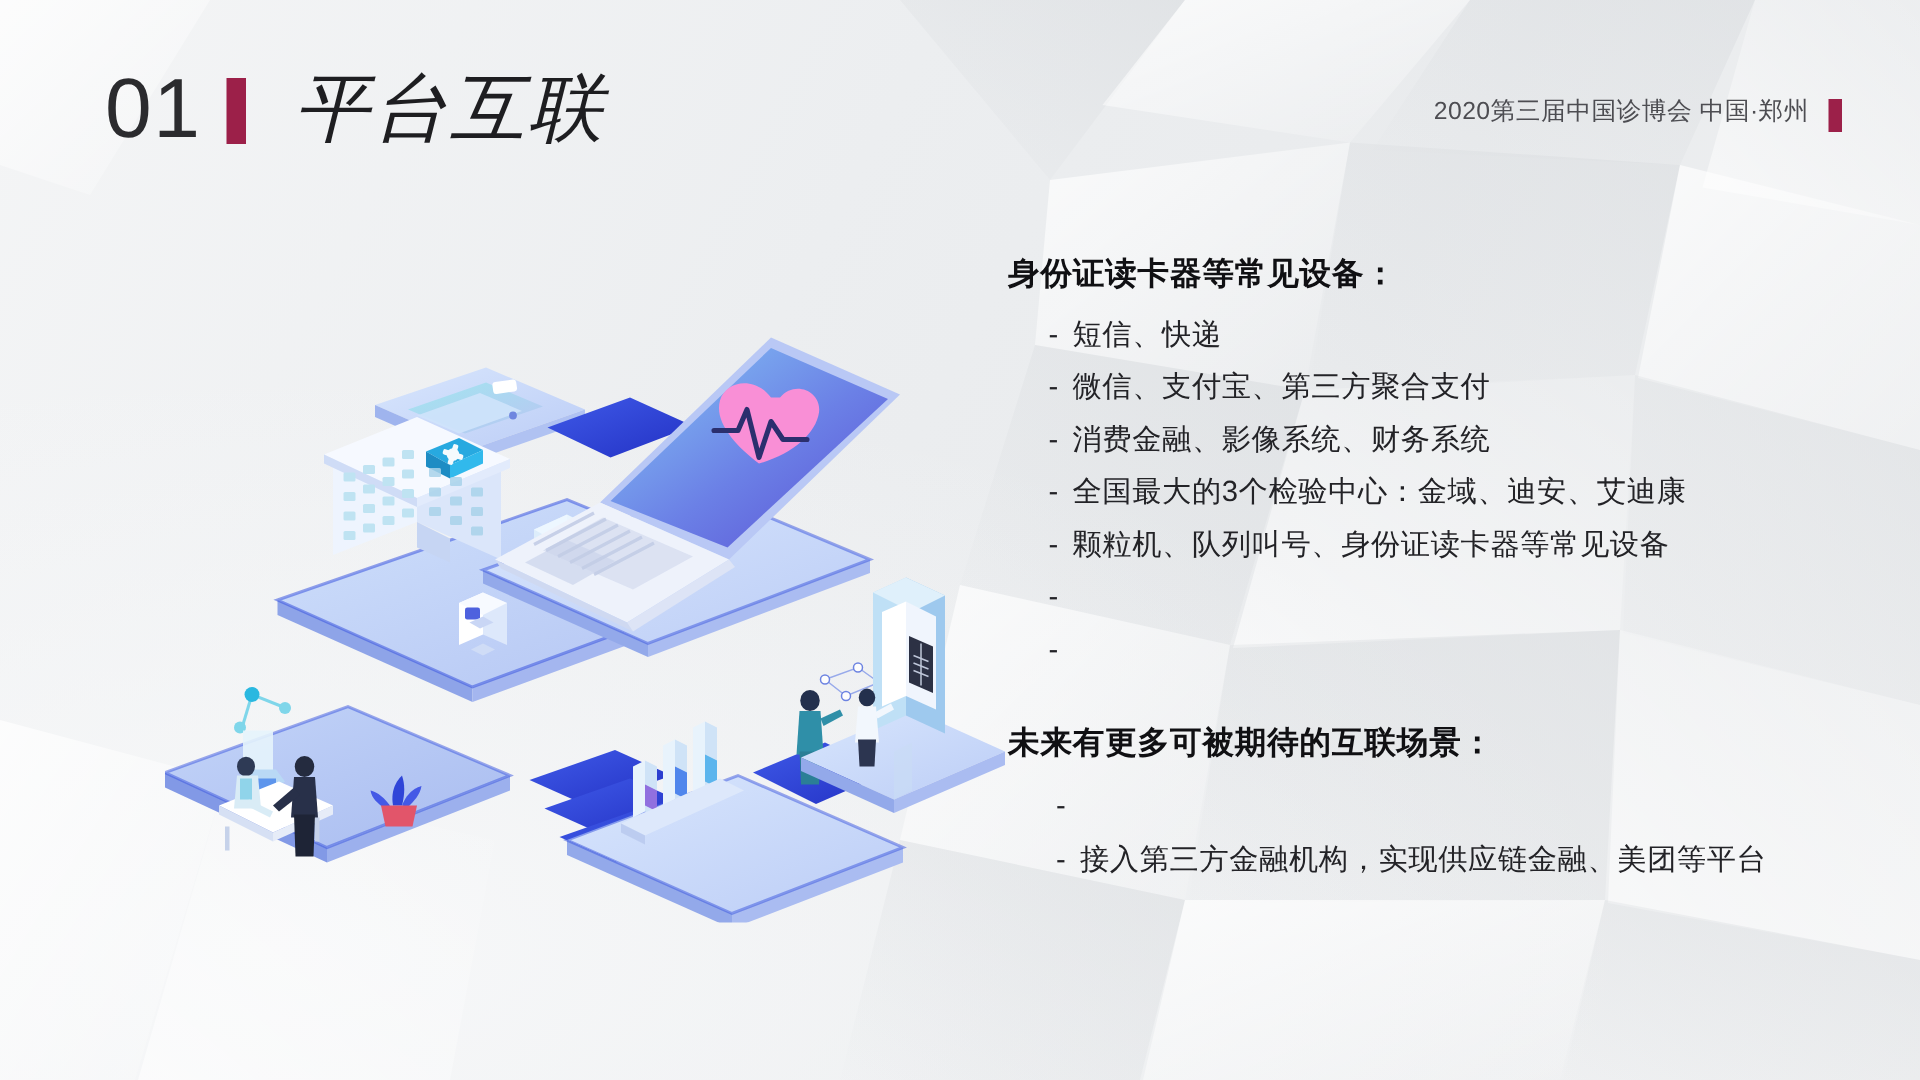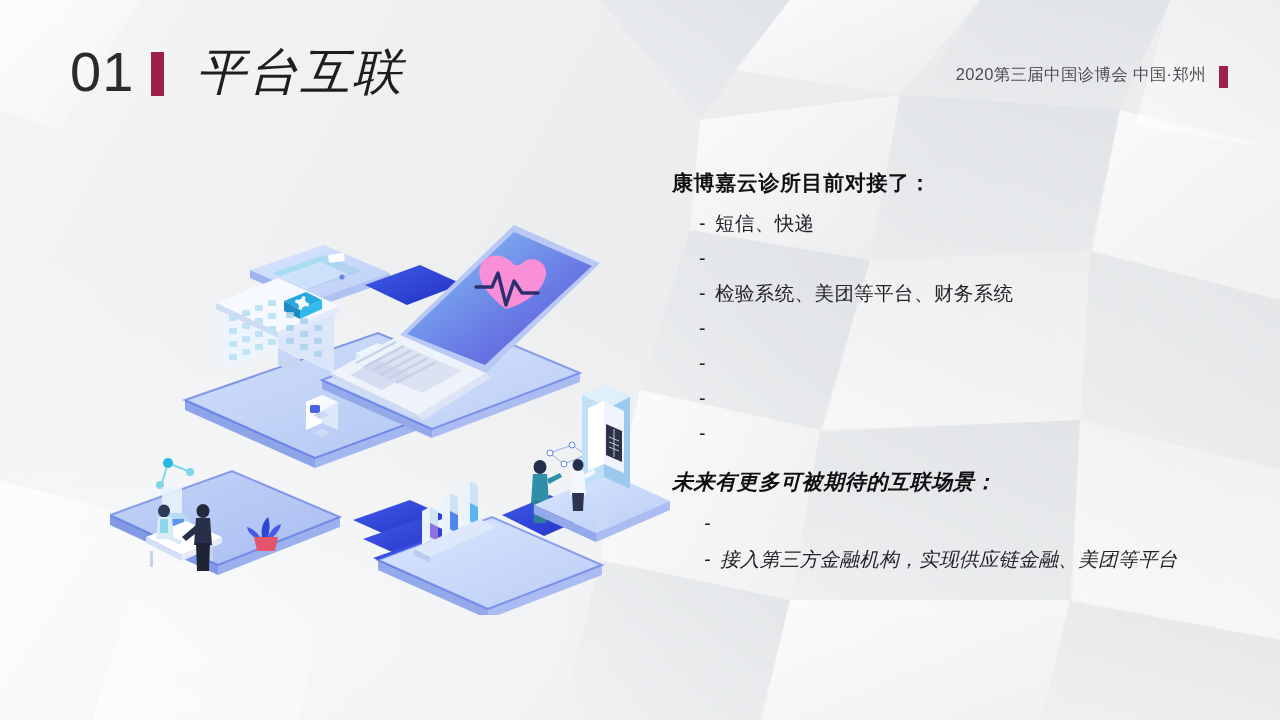--- a/index.html
+++ b/index.html
@@ -111,21 +111,21 @@
     letter-spacing: .4px;
     color: #232327;
     white-space: nowrap;
   }
   .bullets .dash {
     width: 16px;
     flex: 0 0 16px;
     color: #232327;
   }
   .sec-one .bullets { padding-left: 27px; }
-  .sec-two { margin-top: 18px; font-style: italic; }
+  .sec-two { margin-top: 32px; }
   .sec-two .bullets { padding-left: 32px; }
   .sec-two .bullets li { line-height: 36px; }
 
   
   .illustration {
     position: absolute;
     left: 110px;
     top: 215px;
     width: 560px;
     height: 400px;
@@ -486,38 +486,41 @@
         </g>
 
         <path d="M486 318 L498 312 L498 280 L486 286 Z" fill="#c9dcf5" opacity="0.7"></path>
       </g>
     </svg>
   </div>
 
   <div class="content">
 
     <div class="sec-one">
-      <p class="sec-title">康博嘉云诊所目前对接了：</p>
+      <p class="sec-title">身份证读卡器等常见设备：</p>
       <ul class="bullets">
         <li>
           <span class="dash">-</span>
           <span>短信、快递</span>
         </li>
         <li>
           <span class="dash">-</span>
-        </li>
-        <li>
-          <span class="dash">-</span>
-          <span>检验系统、美团等平台、财务系统</span>
-        </li>
-        <li>
-          <span class="dash">-</span>
-        </li>
-        <li>
-          <span class="dash">-</span>
+          <span>微信、支付宝、第三方聚合支付</span>
+        </li>
+        <li>
+          <span class="dash">-</span>
+          <span>消费金融、影像系统、财务系统</span>
+        </li>
+        <li>
+          <span class="dash">-</span>
+          <span>全国最大的3个检验中心：金域、迪安、艾迪康</span>
+        </li>
+        <li>
+          <span class="dash">-</span>
+          <span>颗粒机、队列叫号、身份证读卡器等常见设备</span>
         </li>
         <li>
           <span class="dash">-</span>
         </li>
         <li>
           <span class="dash">-</span>
         </li>
       </ul>
     </div>
 

